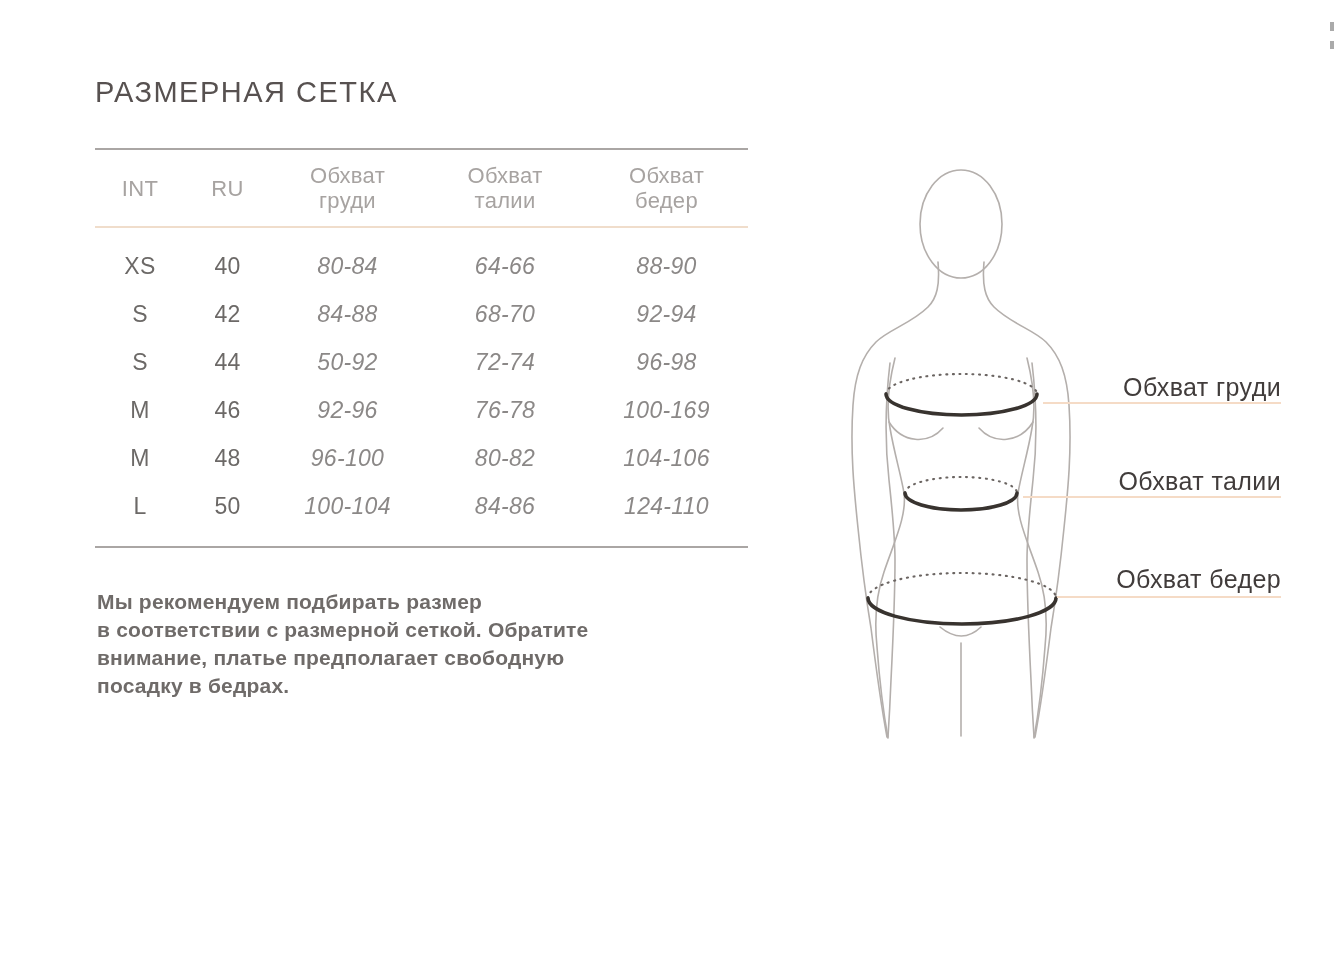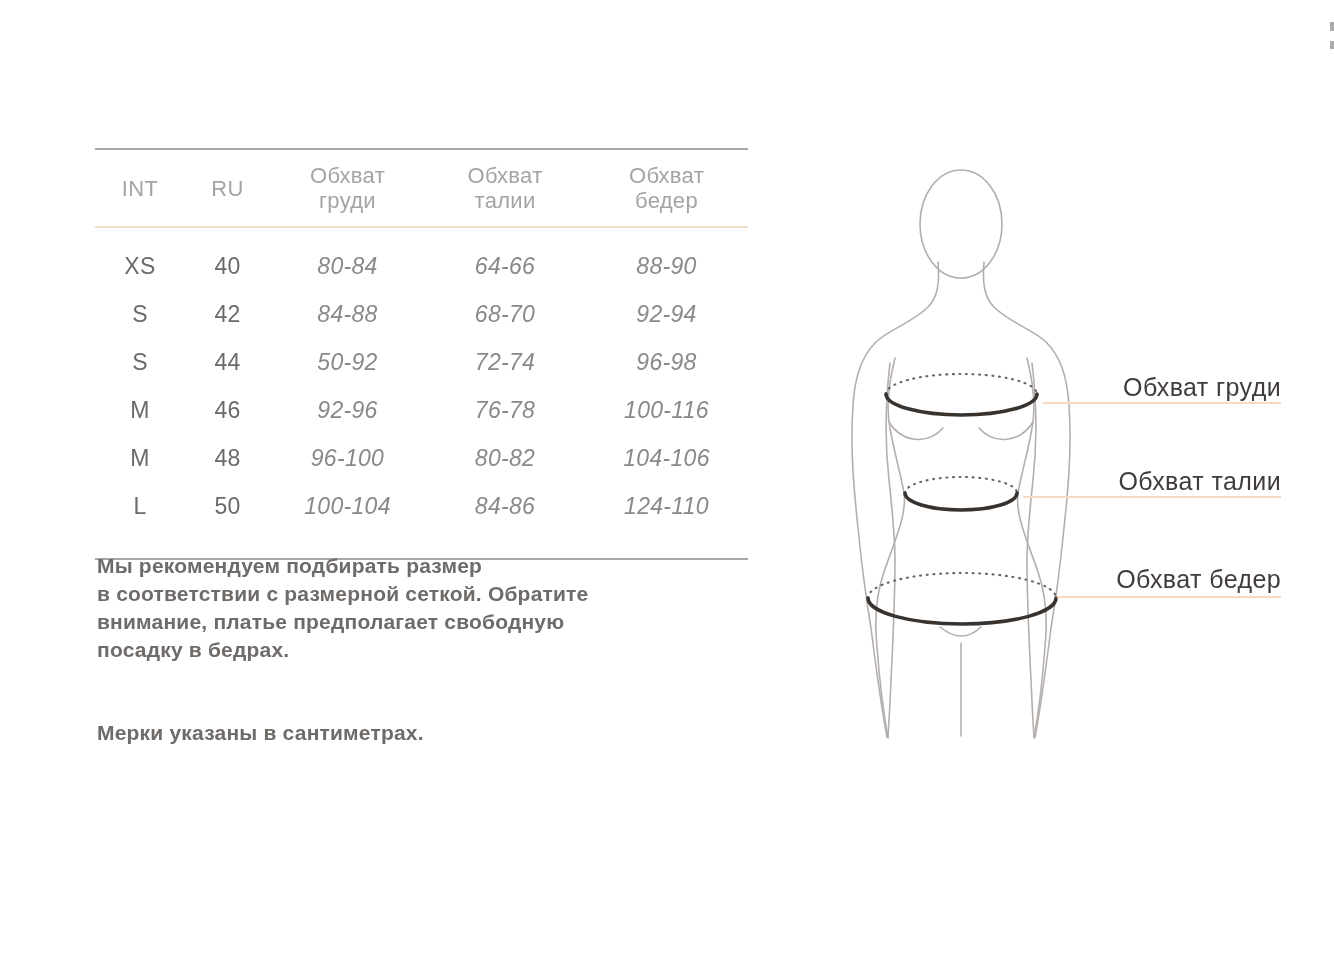--- a/index.html
+++ b/index.html
@@ -39,35 +39,35 @@
   }
   .thead{
     display:grid;grid-template-columns:90px 85px 155px 160px 163px;
     align-items:center;height:76px;
     border-bottom:2px solid var(--line-peach);
   }
   .th{
     text-align:center;color:var(--th);font-size:22px;line-height:25px;
     white-space:pre-line;letter-spacing:.3px;
   }
-  .tbody{padding:14px 0 28px 0;}
+  .tbody{padding:14px 0 16px 0;}
   .tr{
     display:grid;grid-template-columns:90px 85px 155px 160px 163px;
     align-items:center;height:48px;
   }
   .td{text-align:center;font-size:23px;letter-spacing:.3px;}
   .td.strong{color:var(--cell-strong);font-weight:500;}
   .td.range{color:var(--cell-range);font-weight:400;font-style:italic;}
 
   
   .note{
     position:absolute;margin:0;white-space:pre-line;
   }
   #note-recommend{
-    left:97px;top:552px;width:640px;
+    left:97px;top:588px;width:640px;
     font-size:21px;line-height:28px;font-weight:600;color:var(--note);
     letter-spacing:.2px;
   }
   #note-units{
     left:97px;top:719px;width:640px;
     font-size:21px;line-height:28px;font-weight:600;color:var(--note);
     letter-spacing:.2px;
   }
   #note-howto{
     left:97px;top:790px;width:1210px;
@@ -97,20 +97,21 @@
   
   .edge-artifact{position:absolute;background:#9b9b9b;opacity:.85;}
   #artifact-1{left:1330px;top:22px;width:4px;height:9px;}
   #artifact-2{left:1330px;top:41px;width:4px;height:8px;}
 </style>
 </head>
 <body>
 
 <div class="page">
 
+  <h2 class="section-title" id="title-left">РАЗМЕРНАЯ СЕТКА</h2>
 
   <div class="size-table">
     <div class="thead">
       <div class="th">INT</div>
       <div class="th">RU</div>
       <div class="th">Обхват
 груди</div>
       <div class="th">Обхват
 талии</div>
       <div class="th">Обхват
@@ -136,21 +137,21 @@
         <div class="td strong">44</div>
         <div class="td range">50-92</div>
         <div class="td range">72-74</div>
         <div class="td range">96-98</div>
       </div>
       <div class="tr">
         <div class="td strong">M</div>
         <div class="td strong">46</div>
         <div class="td range">92-96</div>
         <div class="td range">76-78</div>
-        <div class="td range">100-116</div>
+        <div class="td range">100-169</div>
       </div>
       <div class="tr">
         <div class="td strong">M</div>
         <div class="td strong">48</div>
         <div class="td range">96-100</div>
         <div class="td range">80-82</div>
         <div class="td range">104-106</div>
       </div>
       <div class="tr">
         <div class="td strong">L</div>
@@ -159,21 +160,20 @@
         <div class="td range">84-86</div>
         <div class="td range">124-110</div>
       </div>
     </div>
   </div>
 
   <p class="note" id="note-recommend">Мы рекомендуем подбирать размер
 в соответствии с размерной сеткой. Обратите
 внимание, платье предполагает свободную
 посадку в бедрах.</p>
-  <p class="note" id="note-units">Мерки указаны в сантиметрах.</p>
 
 
   <svg class="figure-svg" viewBox="0 0 240 600" aria-hidden="true">
 
     <ellipse class="body-line" cx="121" cy="64" rx="41" ry="54"></ellipse>
 
     <path class="body-line" d="M 98,102 C 100,125 97,138 88,147 C 72,163 48,170 36,182 C 22,196 15,215 13,245 C 10,290 14,330 18,368 C 21,398 26,438 31,468 C 35,500 41,545 47,577"></path>
     <path class="body-line" d="M 144,102 C 142,125 145,138 154,147 C 170,163 194,170 206,182 C 220,196 227,215 229,245 C 232,290 228,330 224,368 C 221,398 216,438 211,468 C 207,500 201,545 195,577"></path>
 
     <path class="body-line" d="M 50,203 C 45,245 45,285 49,320 C 52,348 55,375 55,400 C 55,435 53,480 51,520 C 50,545 49,562 48,577"></path>

